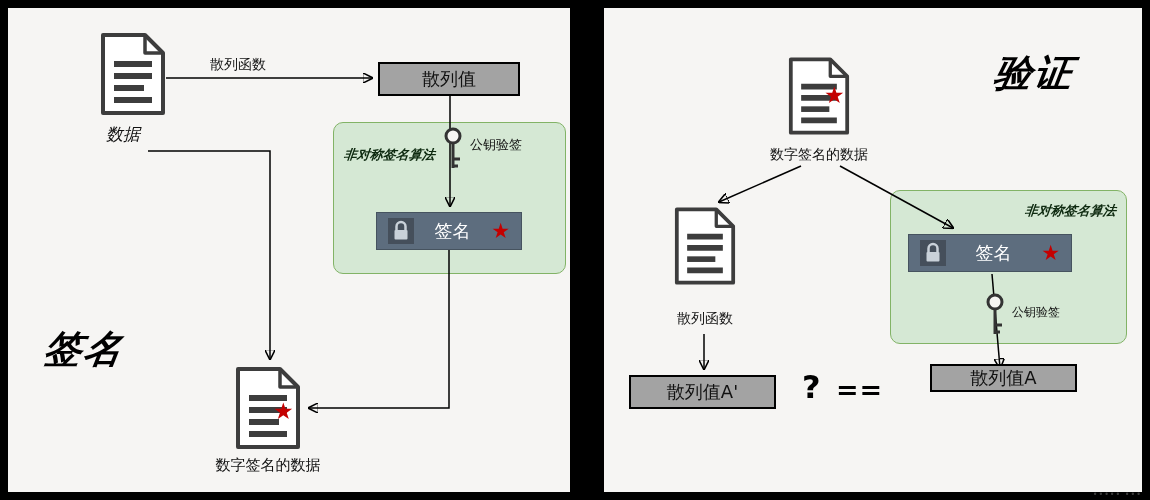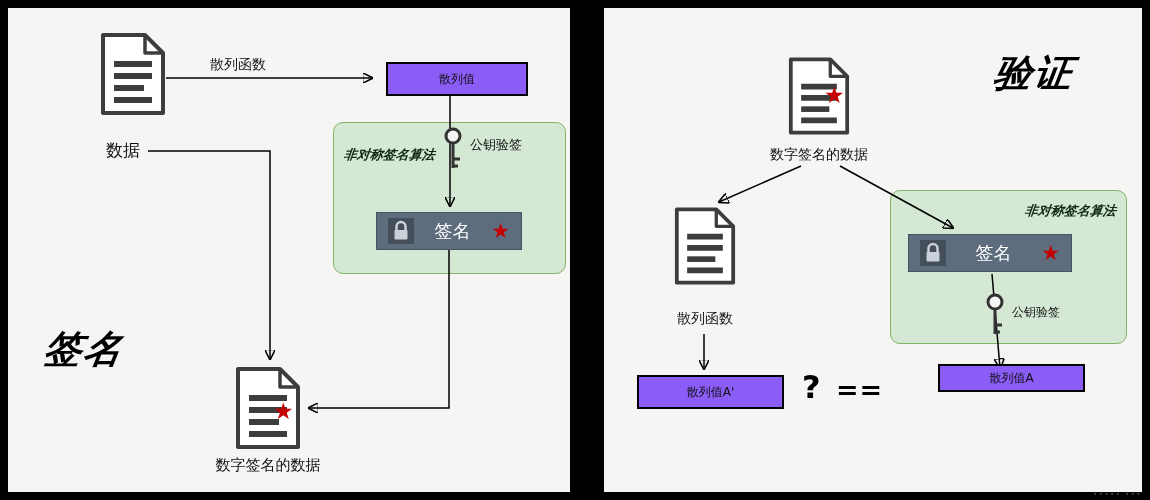--- a/index.html
+++ b/index.html
@@ -11,22 +11,22 @@
   .panel { position:absolute; top:8px; height:484px; background:#f6f5f3; }
   #panel-left  { left:8px;   width:562px; }
   #panel-right { left:604px; width:538px; }
 
   .connectors { position:absolute; left:0; top:0; pointer-events:none; }
   .connectors path { stroke:#000; stroke-width:1.5; fill:none; }
 
   .panel-title { position:absolute; font-size:38px; font-weight:bold; font-style:italic;
                  transform:skewX(-8deg); color:#000; letter-spacing:2px; }
 
-  .box { position:absolute; background:#8b5cf6; border:2px solid #000; display:flex;
-         align-items:center; justify-content:center; font-size:12px; color:#111;margin-left:8px; }
+  .box { position:absolute; background:#a3a3a3; border:2px solid #000; display:flex;
+         align-items:center; justify-content:center; font-size:18px; color:#111; }
 
   .green-box { position:absolute; background:#d5e8d4; border:1px solid #82b366; border-radius:10px; }
   .algo-label { position:absolute; font-size:13px; font-weight:bold; font-style:italic;
                 transform:skewX(-6deg); color:#0e2a10; white-space:nowrap; }
 
   .sign-box { position:absolute; background:#5d6d7e; border:1px solid #46535f; display:flex;
               align-items:center; justify-content:space-between; padding:0 11px; }
   .sign-box .sign-label { color:#fff; font-size:18px; }
   .sign-box .lock-wrap { width:26px; height:26px; flex:0 0 auto; }
   .star { color:#c40000; line-height:1; }
@@ -74,21 +74,21 @@
         <path d="M3 3 h42 l18 18 v60 h-60 z" fill="#ffffff" stroke="#3d3d3d" stroke-width="4" stroke-linejoin="round"></path>
         <path d="M45 3 v18 h18" fill="none" stroke="#3d3d3d" stroke-width="3.5" stroke-linejoin="round"></path>
         <g stroke="#3d3d3d" stroke-width="6">
           <line x1="14" y1="32" x2="52" y2="32"></line>
           <line x1="14" y1="44" x2="52" y2="44"></line>
           <line x1="14" y1="56" x2="44" y2="56"></line>
           <line x1="14" y1="68" x2="52" y2="68"></line>
         </g>
       </svg>
     </div>
-    <div class="mid-label" style="left:98px; top:131px;">数据</div>
+    <div class="mid-label" style="left:98px; top:115px;font-style:italic;">数据</div>
 
     <div class="small-label center-label" style="left:180px; top:48px; width:100px;">散列函数</div>
 
     <div class="box" style="left:370px; top:54px; width:142px; height:34px;">散列值</div>
 
     <div class="algo-label" style="left:336px; top:138px;">非对称签名算法</div>
 
     <div class="key-icon" style="left:434px; top:118px; width:22px; height:46px;">
       <svg viewBox="0 0 22 46">
         <circle cx="11" cy="10" r="7" fill="#f6f5f3" stroke="#333" stroke-width="3"></circle>

